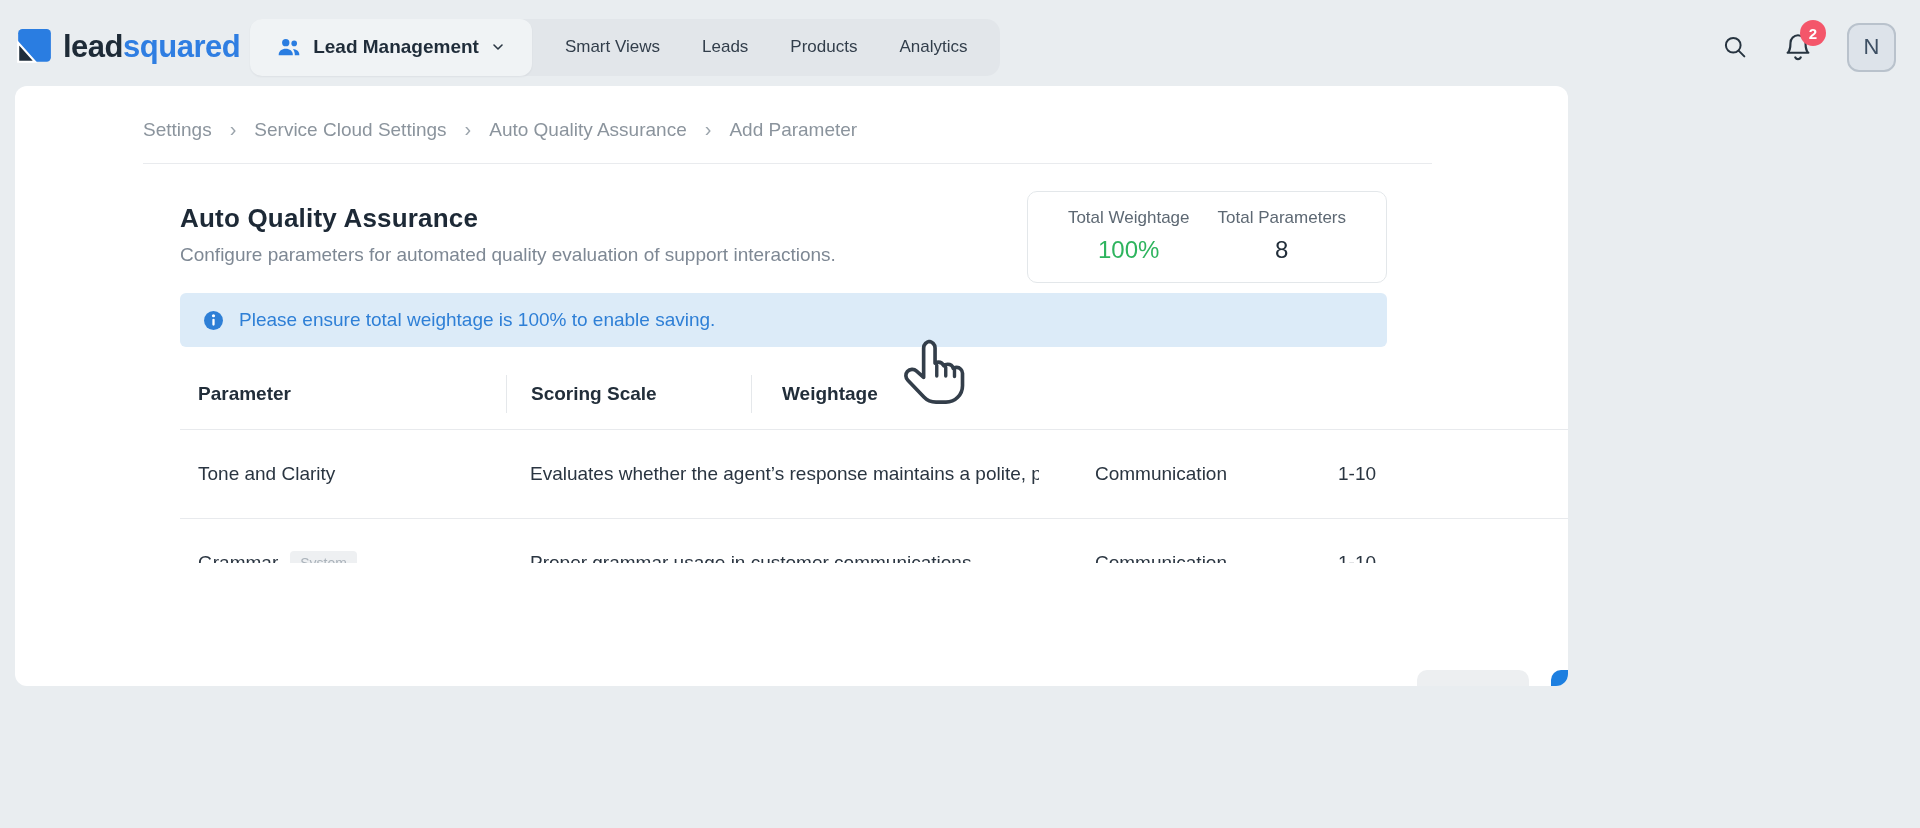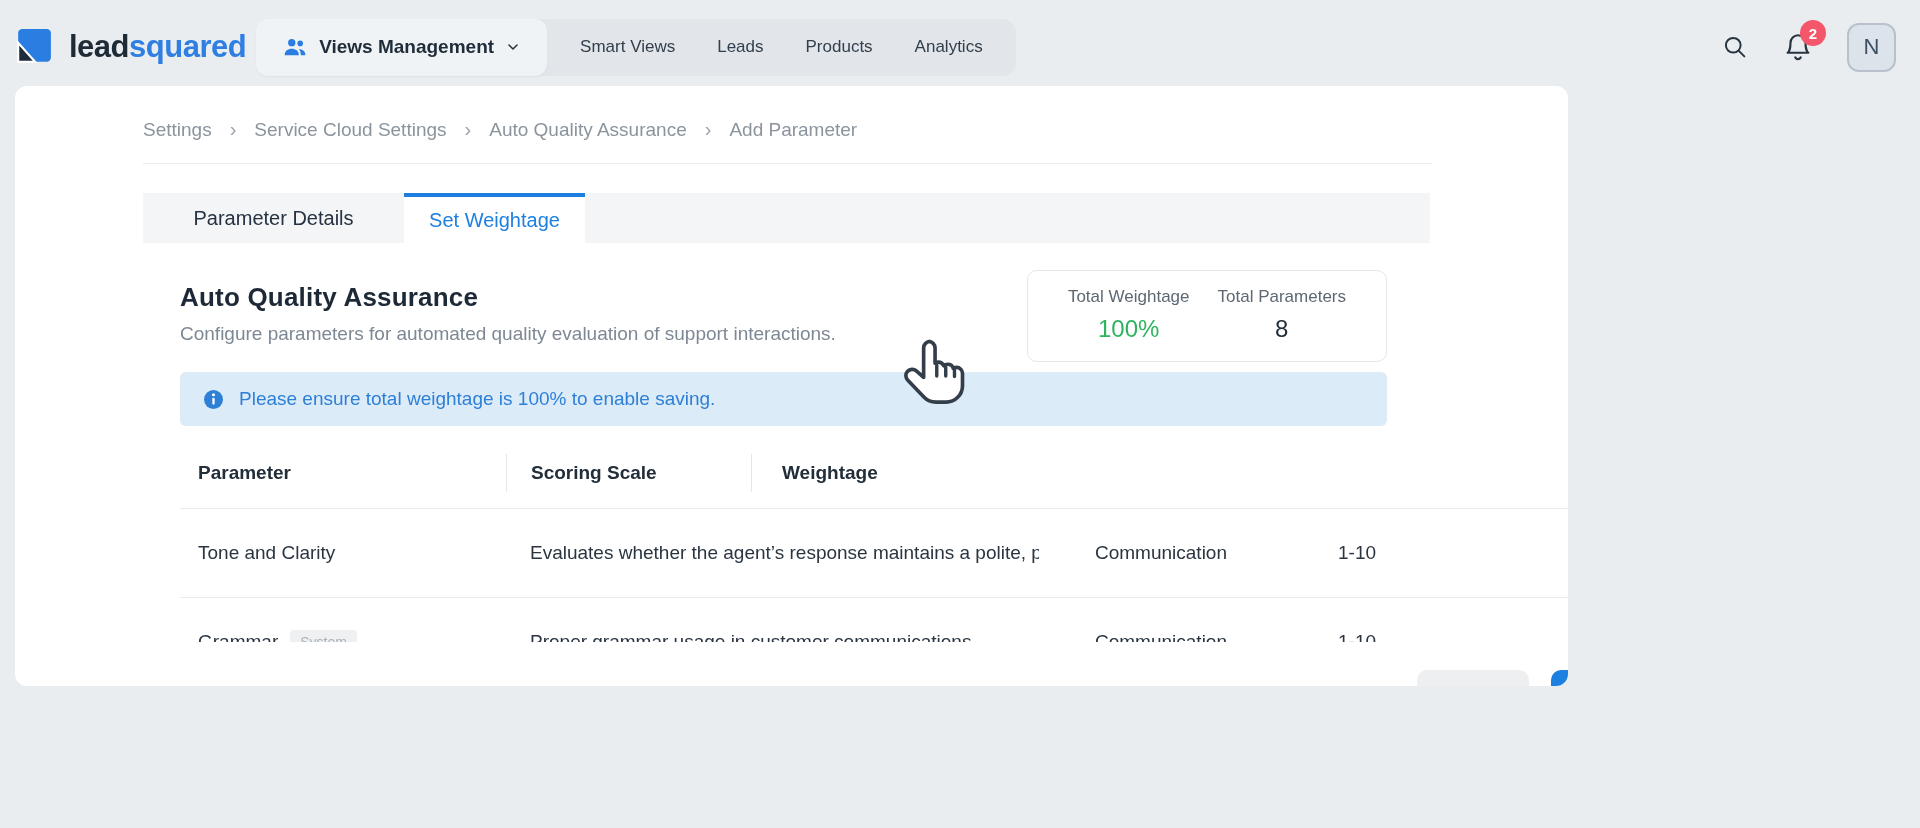--- a/index.html
+++ b/index.html
@@ -11,21 +11,21 @@
     position: relative;
   }
 
   
   .navbar {
     height: 86px;
     display: flex;
     align-items: center;
     padding: 8px 24px 0 15px;
   }
-  .logo { display: flex; align-items: center; gap: 16px; cursor: pointer; }
+  .logo { display: flex; align-items: center; gap: 10px; cursor: pointer; }
   .logo-text { font-size: 31px; letter-spacing: -0.5px; font-weight: bold; }
   .logo-text .dark { color: #1e2b37; }
   .logo-text .blue { color: #2f7ee2; }
 
   .nav-group {
     margin-left: 10px;
     height: 57px;
     background: #e2e6ea;
     border-radius: 14px;
     display: flex;
@@ -205,21 +205,21 @@
   <div class="nav-group">
     <div class="app-switcher">
       <span style="display:flex;">
         <svg width="26" height="26" viewBox="0 0 24 24" fill="#2a7de1">
           <circle cx="9" cy="8" r="3.4"></circle>
           <path d="M2.5 19c0-3.3 2.9-5.4 6.5-5.4s6.5 2.1 6.5 5.4v.6H2.5z"></path>
           <circle cx="16.8" cy="8.7" r="2.6"></circle>
           <path d="M15.6 13.9c3 .3 5.9 2 5.9 4.8v.9h-4.1c0-2.3-.7-4.2-1.8-5.7z"></path>
         </svg>
       </span>
-      <span class="label">Views Management</span>
+      <span class="label">Lead Management</span>
       <span style="display:flex;">
         <svg width="16" height="16" viewBox="0 0 24 24" fill="none" stroke="#2a3643" stroke-width="2.4" stroke-linecap="round" stroke-linejoin="round">
             <polyline points="6 9 12 15 18 9"></polyline>
           </svg>
       </span>
     </div>
     <div class="nav-items">
       <span class="nav-item">Smart Views</span>
       <span class="nav-item">Leads</span>
       <span class="nav-item">Products</span>
@@ -252,24 +252,20 @@
     <span class="crumb-sep">›</span>
     <span class="crumb">Service Cloud Settings</span>
     <span class="crumb-sep">›</span>
     <span class="crumb">Auto Quality Assurance</span>
     <span class="crumb-sep">›</span>
     <span class="crumb">Add Parameter</span>
   </div>
 
   <div class="rule"></div>
 
-  <div class="tabbar">
-    <div class="tab inactive">Parameter Details</div>
-    <div class="tab active">Set Weightage</div>
-  </div>
 
   <div class="clip-area">
 
     <div class="head-row">
       <div class="title-block">
         <div class="page-title">Auto Quality Assurance</div>
         <div class="page-subtitle">Configure parameters for automated quality evaluation of support interactions.</div>
       </div>
       <div class="stats-card">
         <div class="stat">

